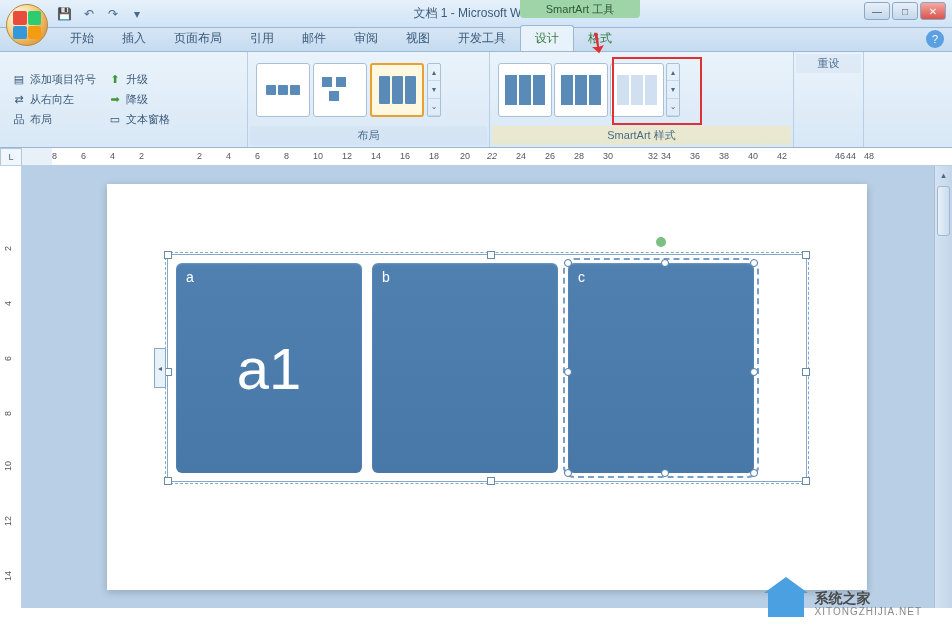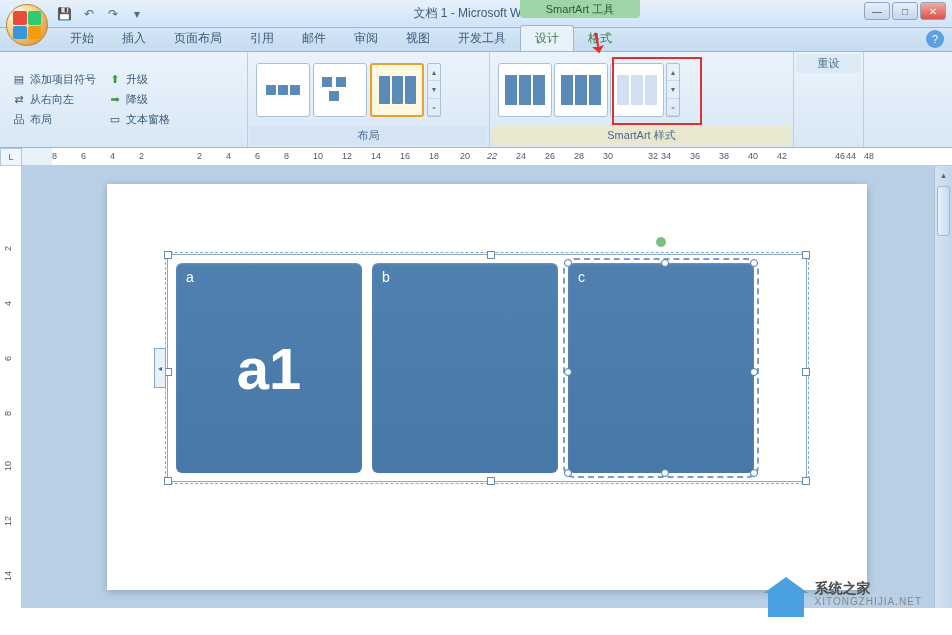--- a/index.html
+++ b/index.html
@@ -62,30 +62,30 @@
 .page-wrap{flex:1;display:flex;justify-content:center;padding:18px 0;overflow:hidden}
 .page{width:760px;background:#fff;box-shadow:0 2px 8px rgba(0,0,0,.2);position:relative;padding:70px 60px}
 
 .smartart{border:1px solid #88a8c8;position:relative;padding:8px}
 .sa-frame{position:absolute;inset:-3px;border:1px dashed #88a8c8;pointer-events:none}
 .sa-handle{width:8px;height:8px;background:#fff;border:1px solid #6a8aaa;position:absolute}
 .sa-expand{position:absolute;left:-14px;top:50%;transform:translateY(-50%);width:12px;height:40px;border:1px solid #88a8c8;background:#e8f0f8;display:flex;align-items:center;justify-content:center;font-size:8px;color:#4a6a8a}
 .sa-boxes{display:flex;gap:10px;position:relative}
 .sa-box{width:186px;height:210px;background:linear-gradient(#5080b0,#4878a8);border-radius:6px;position:relative;color:#fff;box-shadow:inset 0 1px 2px rgba(255,255,255,.2)}
 .sa-box-label{position:absolute;top:6px;left:10px;font-size:14px}
-.sa-box-main{position:absolute;top:50%;left:50%;transform:translate(-50%,-50%);font-size:58px;font-weight:700}
+.sa-box-main{position:absolute;top:50%;left:50%;transform:translate(-50%,-50%);font-size:58px;font-weight:400}
 .sa-box.sel{outline:2px dashed #7aa0c8;outline-offset:3px}
 .sa-box.sel .sel-handle{width:8px;height:8px;background:#fff;border:1px solid #4a7aaa;border-radius:50%;position:absolute}
 .sa-rotate{width:10px;height:10px;background:#7ac080;border-radius:50%;position:absolute;top:-26px;left:50%;transform:translateX(-50%)}
 .sa-arrow{position:absolute;bottom:8px;color:#fff;font-size:26px}
 .vscroll{position:absolute;right:0;top:0;bottom:0;width:18px;background:linear-gradient(90deg,#d4e3f1,#c3d6e9);border-left:1px solid #a8c0d8}
 .vscroll-btn{height:18px;display:flex;align-items:center;justify-content:center;font-size:9px;color:#4a6a8a}
 .vscroll-thumb{height:50px;margin:2px;background:linear-gradient(90deg,#e8f0f8,#c8dcef);border:1px solid #a0b8d0;border-radius:3px}
 
-.watermark{position:absolute;right:30px;bottom:18px;display:flex;align-items:flex-start;gap:8px}
+.watermark{position:absolute;right:30px;bottom:18px;display:flex;align-items:flex-end;gap:8px}
 .wm-icon{width:42px;height:36px;position:relative}
 .wm-house{width:36px;height:26px;background:#4aa0e0;position:absolute;bottom:0;left:3px}
 .wm-roof{width:0;height:0;border-left:22px solid transparent;border-right:22px solid transparent;border-bottom:16px solid #4aa0e0;position:absolute;top:-4px;left:-1px}
 .wm-text{font-size:14px;color:#4a4a4a;font-weight:bold;line-height:1.1}
 .wm-sub{font-size:10px;color:#888;letter-spacing:1px}
 
 .mini-layout{display:flex;gap:2px}
 .mini-layout div{background:#5a8ab8;border-radius:1px}
 </style>
 </head>

